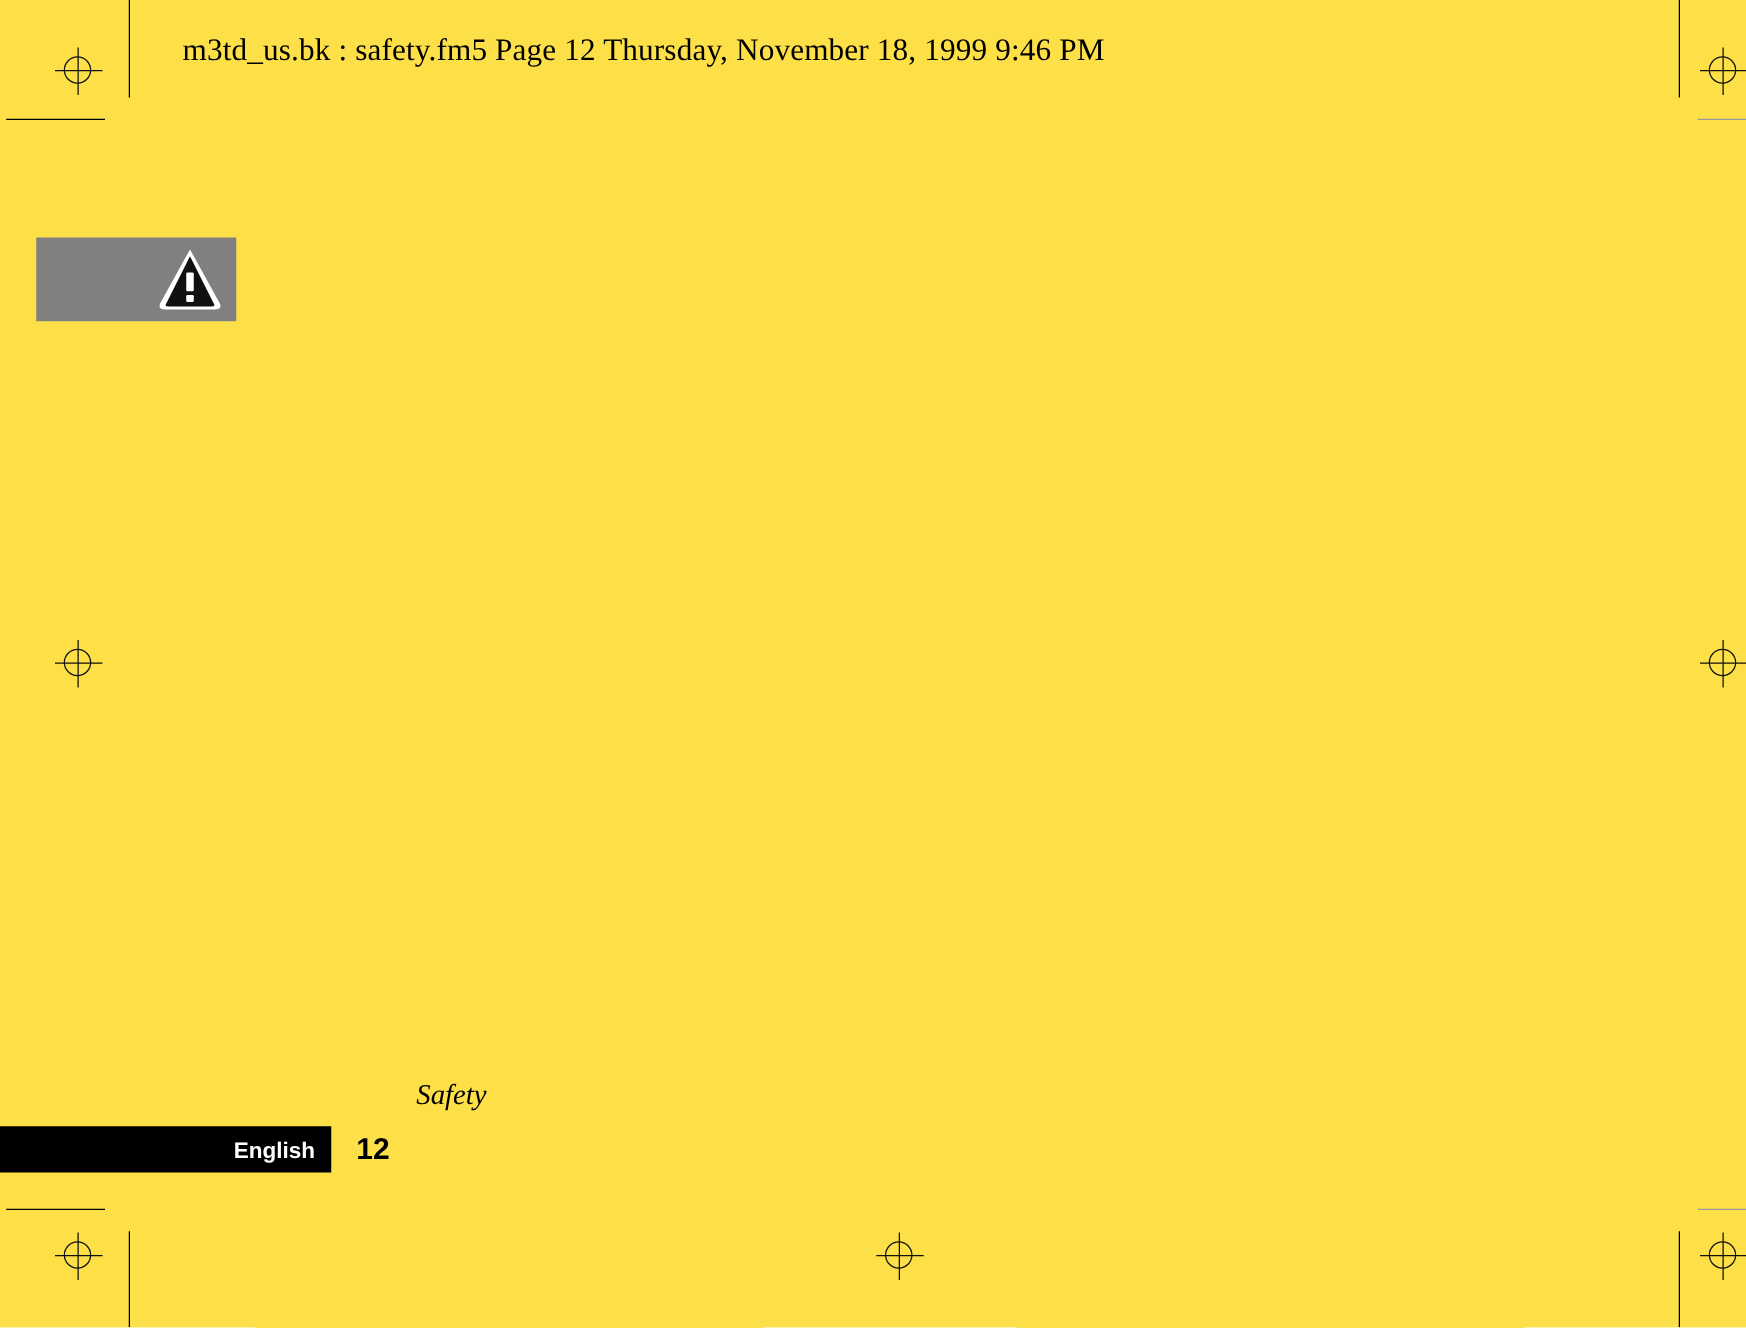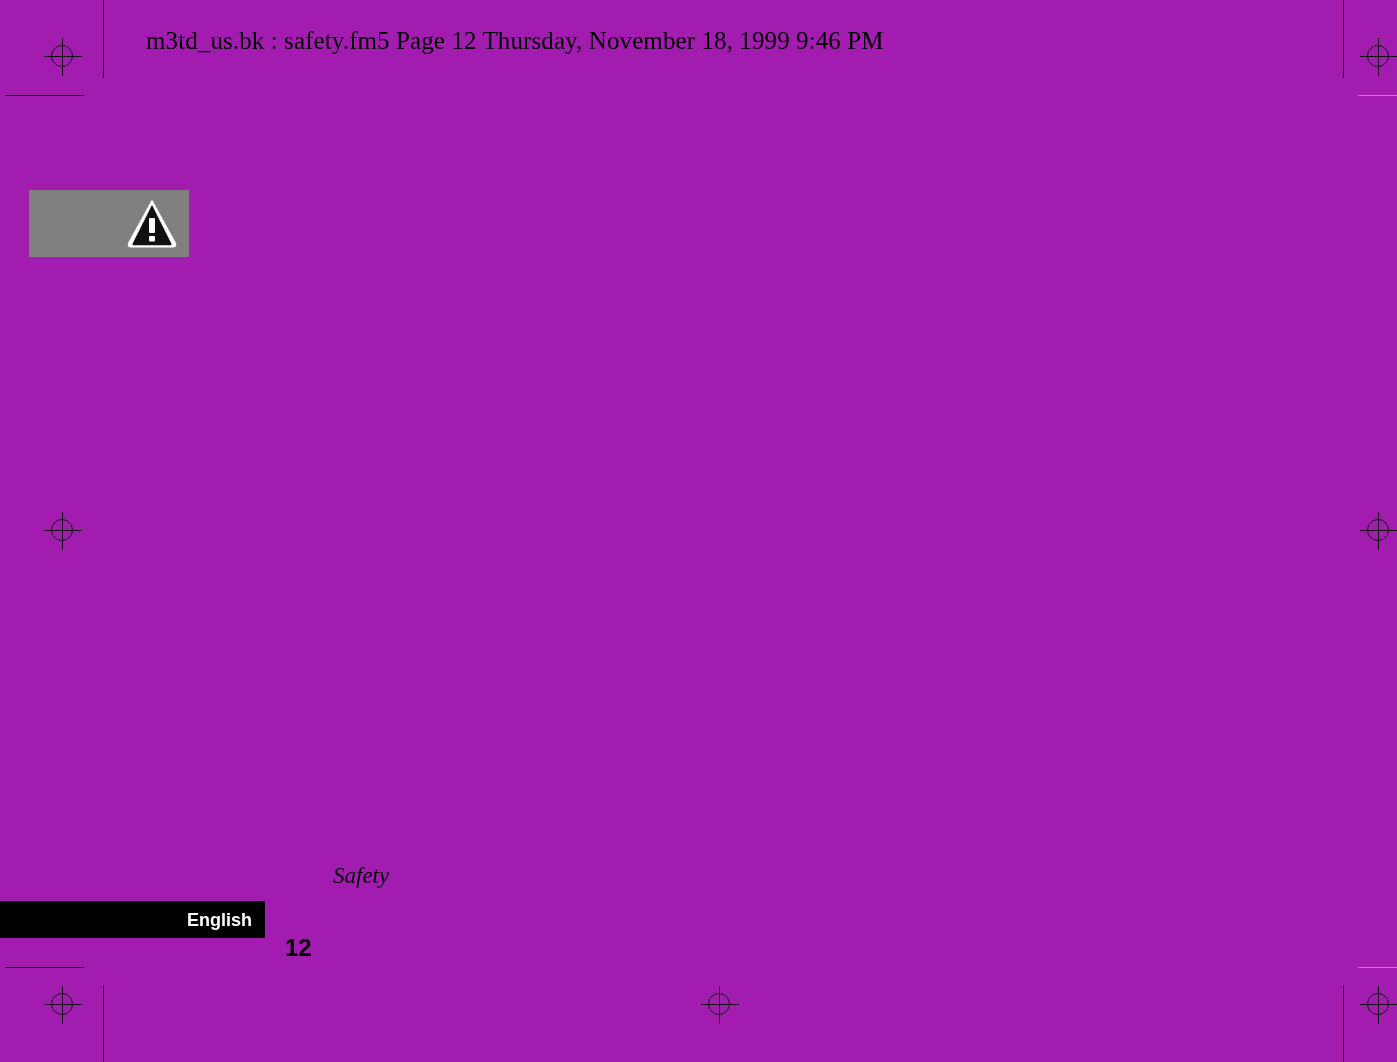--- a/index.html
+++ b/index.html
@@ -8,21 +8,21 @@
     background: #ffffff;
   }
   body {
     font-family: "Liberation Serif", serif;
   }
 
   #page {
     position: relative;
     width: 1397px;
     height: 1062px;
-    background: #a21caf;
+    background: #fde047;
     overflow: hidden;
   }
 
   
   .reg-mark {
     position: absolute;
     width: 38px;
     height: 38px;
   }
   .reg-mark .ring {
@@ -124,21 +124,20 @@
   }
   #footer-pageno {
     position: absolute;
     left: 285px;
     top: 906px;
     font-family: "Liberation Sans", sans-serif;
     font-weight: bold;
     font-size: 24px;
     line-height: 28px;
     color: #000000;
-    margin-top: 28px;
   }
   #footer-section {
     position: absolute;
     left: 333px;
     top: 862px;
     font-family: "Liberation Serif", serif;
     font-style: italic;
     font-size: 23px;
     line-height: 28px;
     color: #000000;

